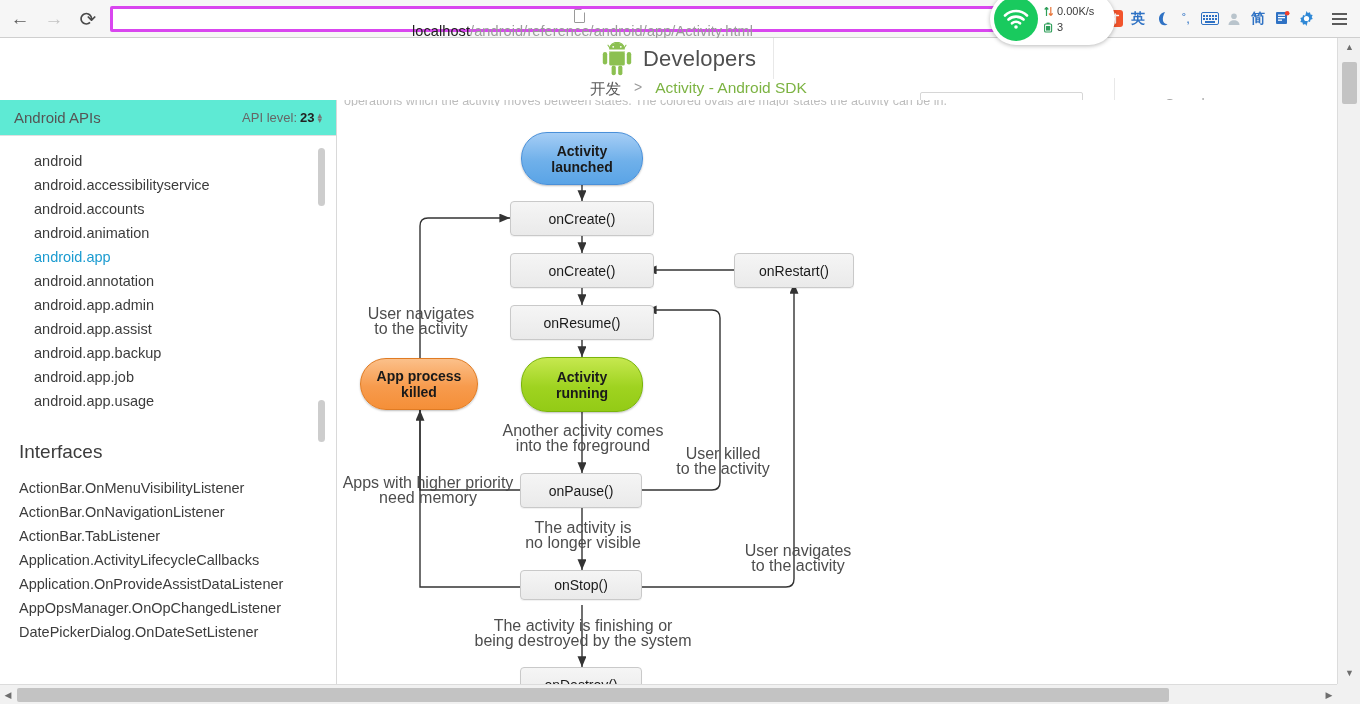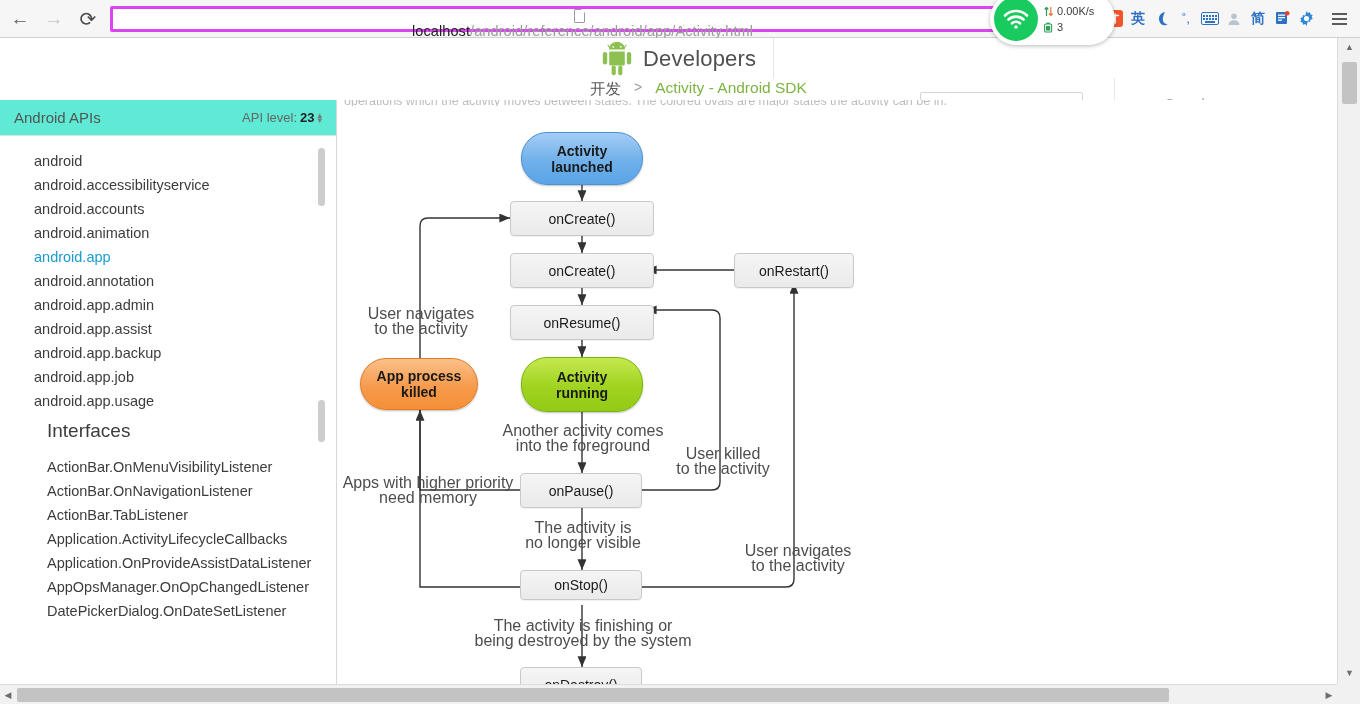--- a/index.html
+++ b/index.html
@@ -101,21 +101,21 @@
   #api-head-title { font-size: 15px; color: #555; }
   #api-level { margin-left:auto; font-size: 13px; color:#666; display:flex; align-items:center; gap:3px;}
   #api-level b { color:#222; font-weight:600; }
   #api-level .spin { display:inline-flex; flex-direction:column; line-height:5px; font-size:9px; color:#777;}
 
   #pkg-list { position:absolute; left:0; top:37px; width:326px; height:280px; overflow:hidden;
               padding: 12px 0 0 34px; }
   .pkg-item { font-size: 14.5px; color: #3c3c3c; line-height: 24px; height:24px; }
   .pkg-item.active { color: #1b9bd0; }
 
-  #iface-section { position:absolute; left:0; top:320px; width:326px; height:230px; padding-left:19px; overflow:hidden;margin-left:28px;}
+  #iface-section { position:absolute; left:0; top:341px; width:326px; height:230px; padding-left:19px; overflow:hidden;}
   #iface-title { font-size: 19px; color:#3c3c3c; font-weight: 400; margin-bottom: 13px; }
   .iface-item { font-size: 14.5px; color:#3c3c3c; line-height: 24px; height:24px; }
 
   
   #side-scroll-track { position:absolute; left:318px; top:44px; width:7px; height:607px; background:#fff;}
   .side-thumb { position:absolute; left:318px; width:7px; background:#cdcdcd; border-radius:4px;}
 
   
   #content { position:absolute; left:338px; top:0; width: 999px; height: 584px; overflow:hidden; background:#fff;}
   #cut-text { position:absolute; left:6px; top:-6px; width:690px; height:12px;

